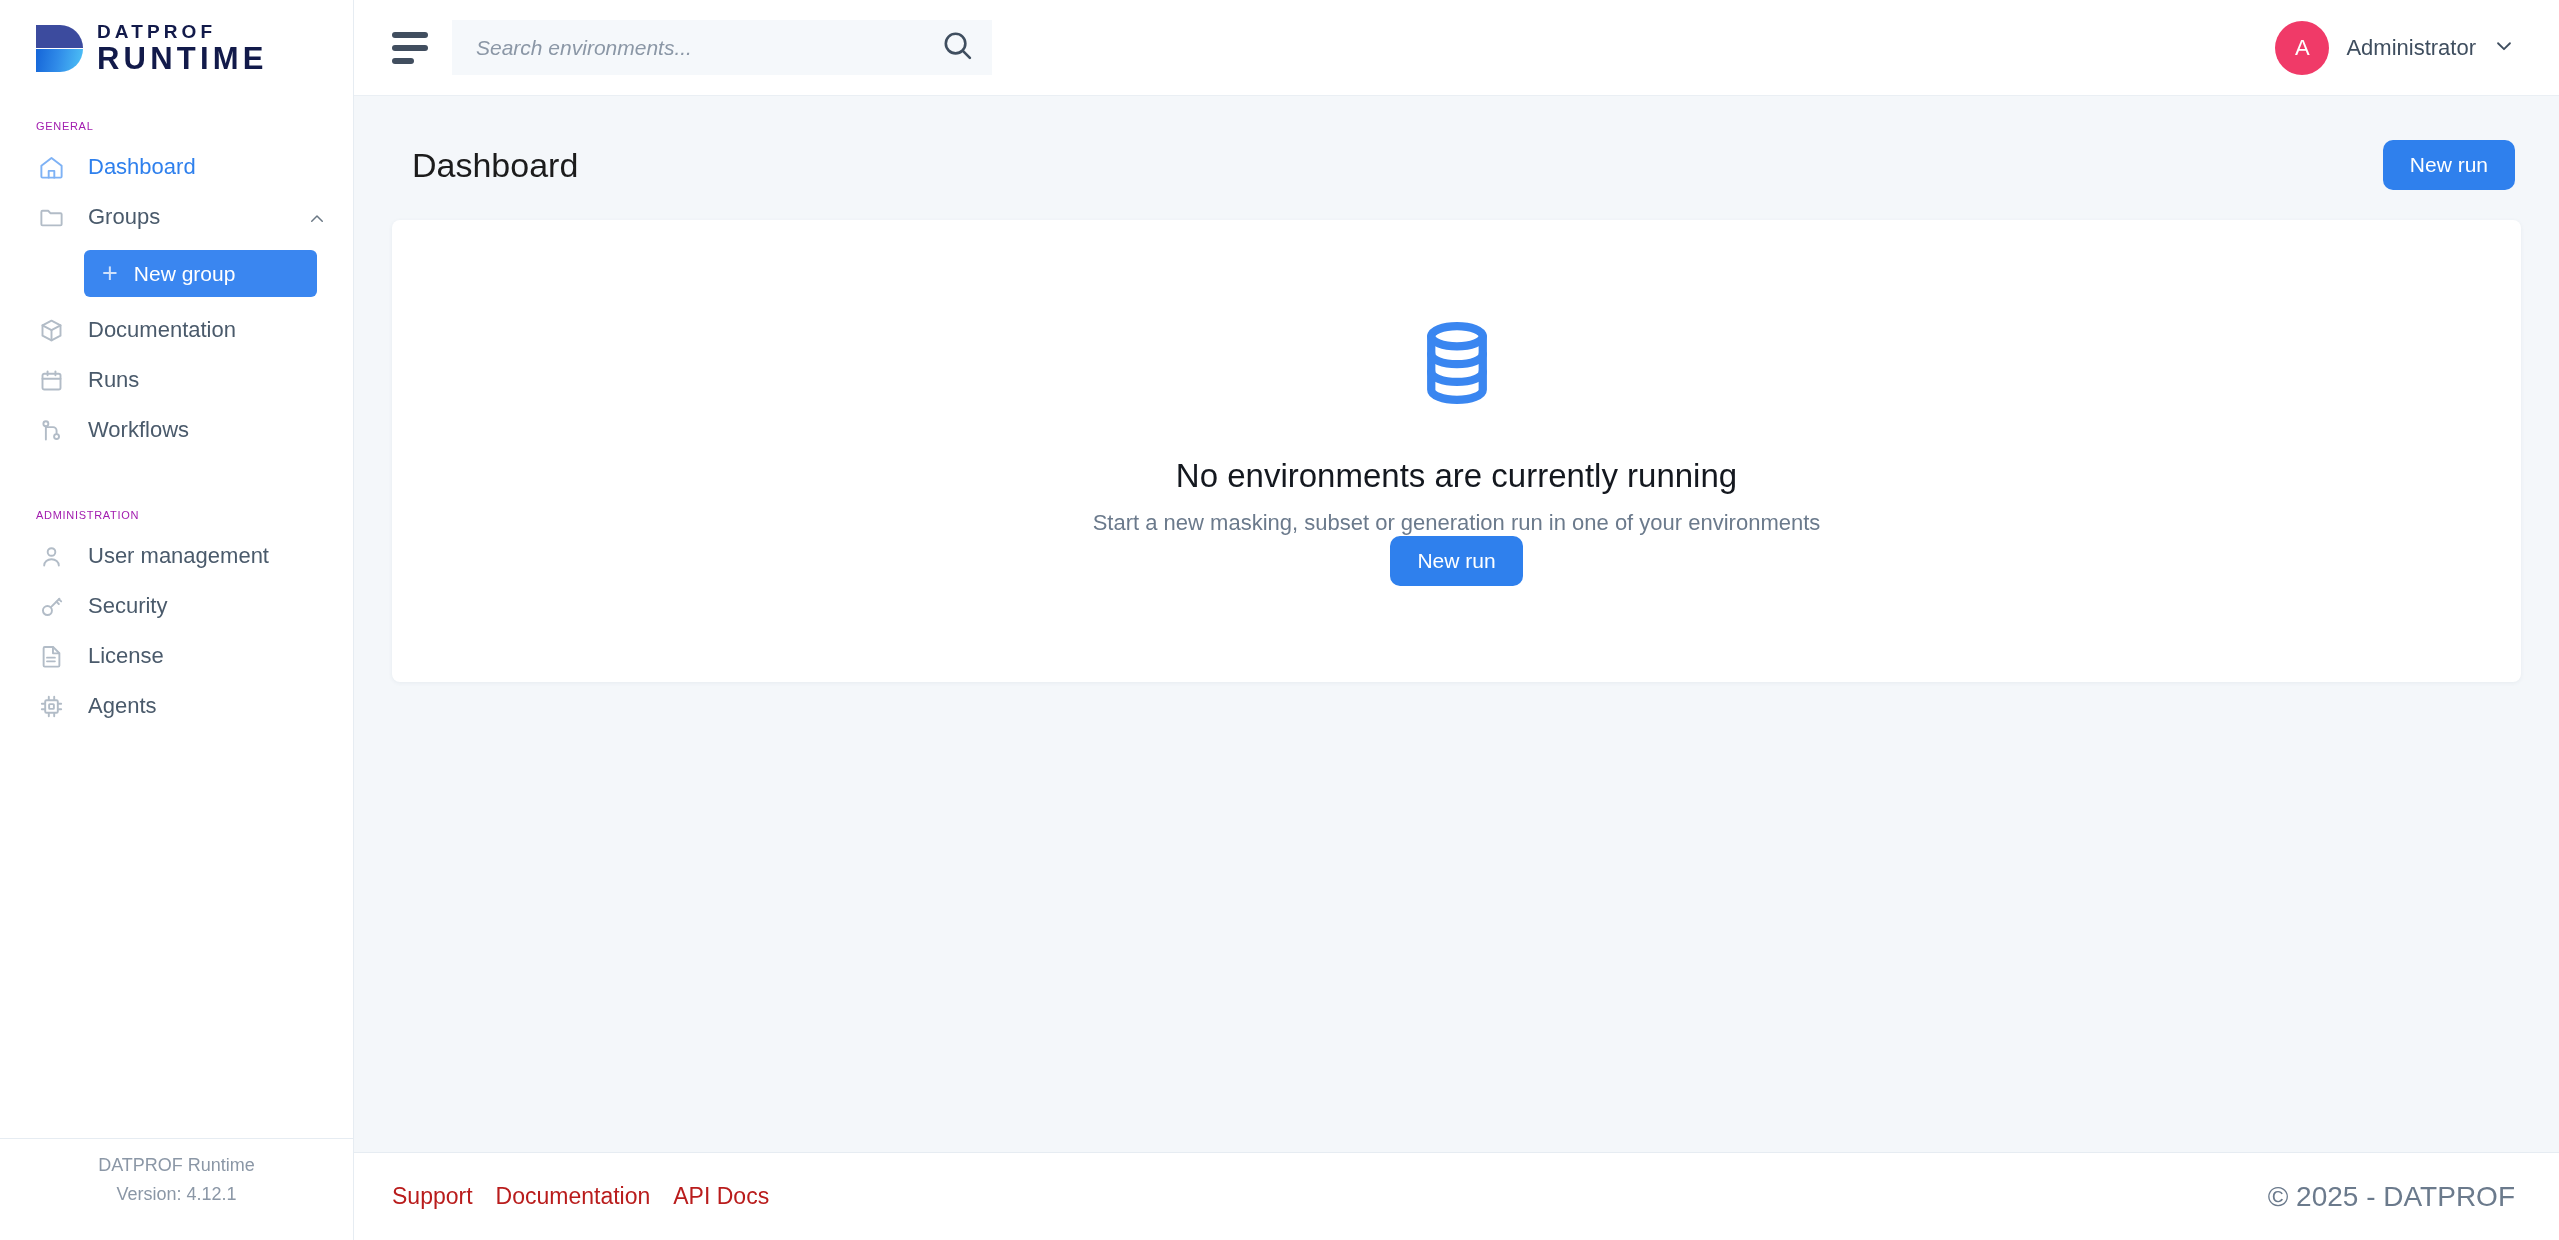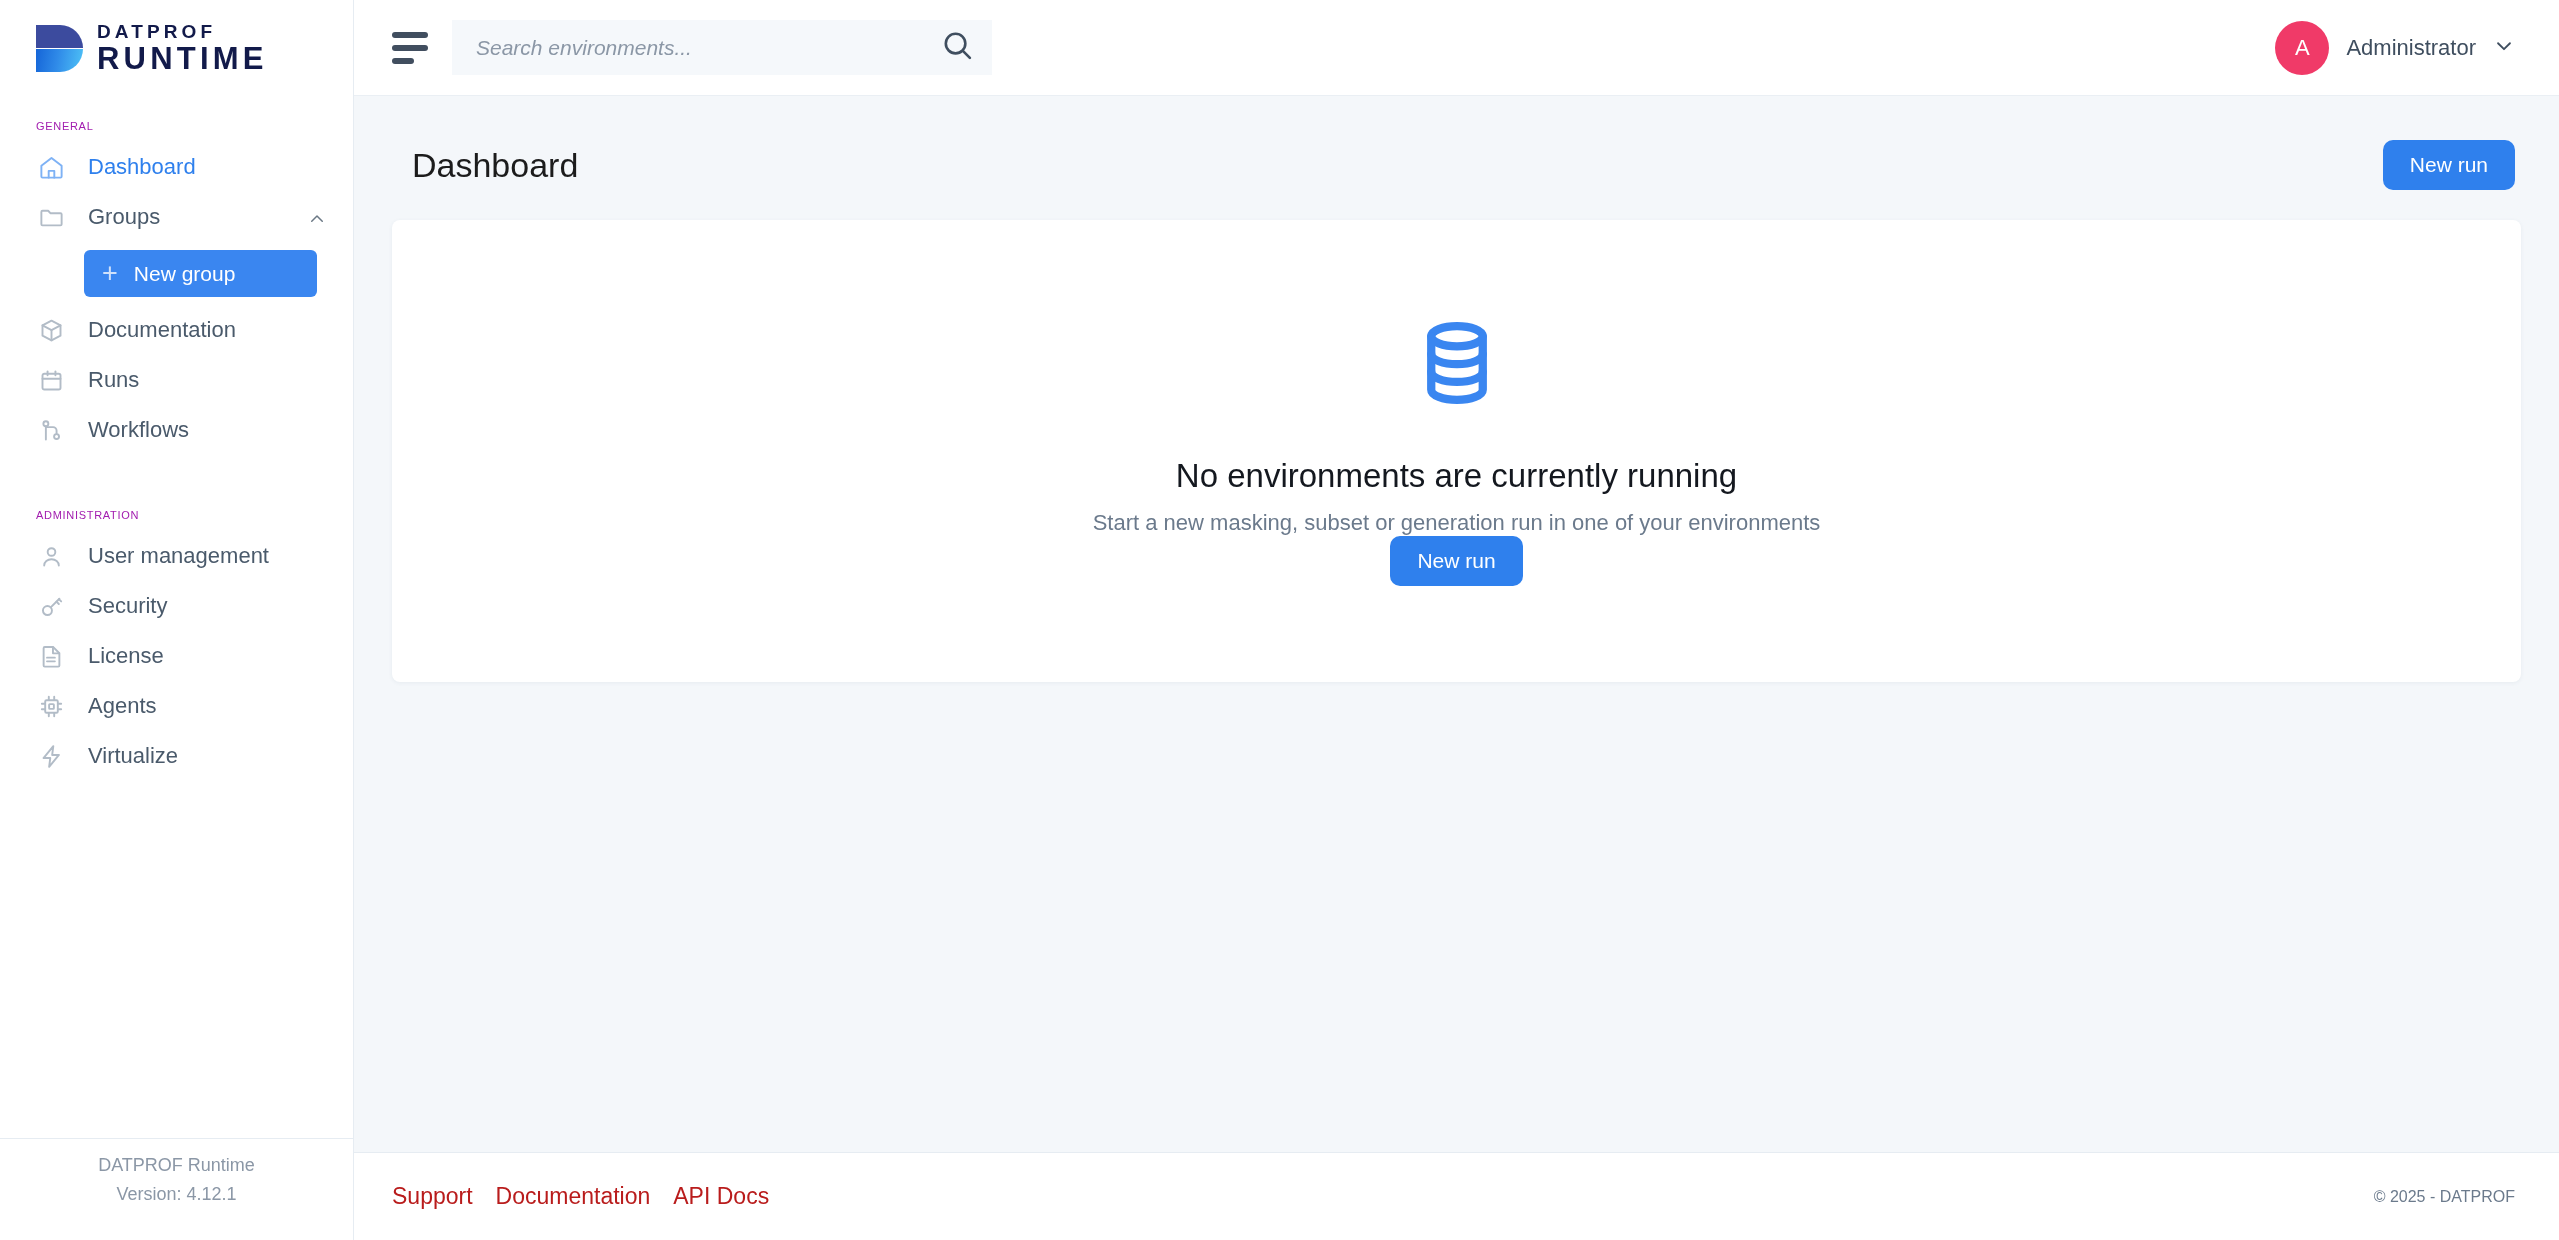--- a/index.html
+++ b/index.html
@@ -327,21 +327,21 @@
     padding: 0 44px 0 38px;
   }
   .footer-links { display: flex; gap: 23px; }
   .footer-link {
     color: #b91c1c;
     font-size: 23px;
     text-decoration: none;
     cursor: pointer;
   }
   .footer-spacer { flex: 1; }
-  .copyright { font-size: 16px; color: #6b7a8c; }
+  .copyright { font-size: 28px; color: #6b7a8c; }
 </style>
 </head>
 <body>
 
 <div class="app">
 
   <aside class="sidebar">
 
     <div class="logo-area">
       <div class="logo-mark">
@@ -464,28 +464,20 @@
         <span class="nav-icon">
           <svg viewBox="0 0 24 24">
               <rect x="6.4" y="6.4" width="11.2" height="11.2" rx="1.2"></rect>
               <rect x="9.9" y="9.9" width="4.2" height="4.2" rx="0.6"></rect>
               <path d="M9.6 3.4v2.8M14.4 3.4v2.8M9.6 17.8v2.8M14.4 17.8v2.8M3.4 9.6h2.8M3.4 14.4h2.8M17.8 9.6h2.8M17.8 14.4h2.8"></path>
             </svg>
         </span>
         <span class="nav-label">Agents</span>
       </div>
 
-      <div class="nav-item">
-        <span class="nav-icon">
-          <svg viewBox="0 0 24 24">
-              <path d="M13.6 2.8 4.9 13.4h6L9.9 21.2l8.7-10.6h-6z"></path>
-            </svg>
-        </span>
-        <span class="nav-label">Virtualize</span>
-      </div>
 
     </nav>
 
     <div class="sidebar-footer">
       <div>DATPROF Runtime</div>
       <div>Version: 4.12.1</div>
     </div>
 
   </aside>
 

